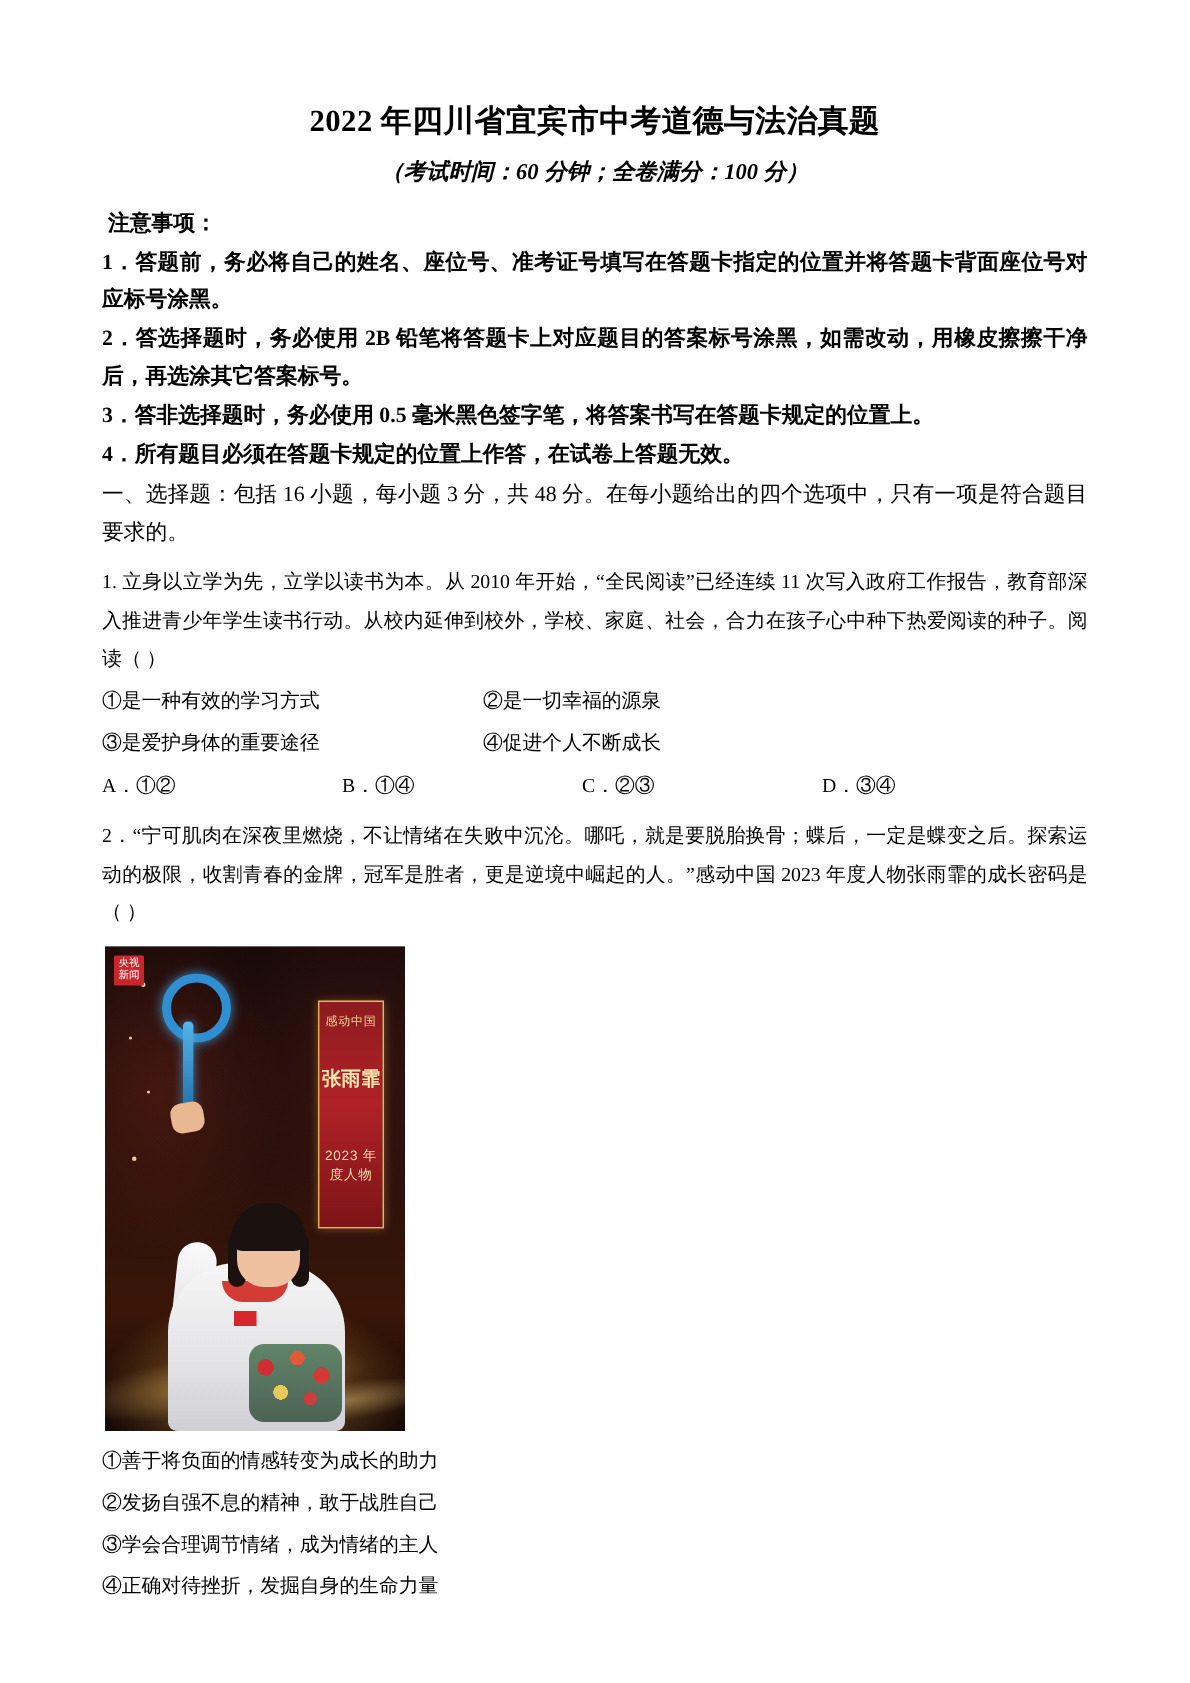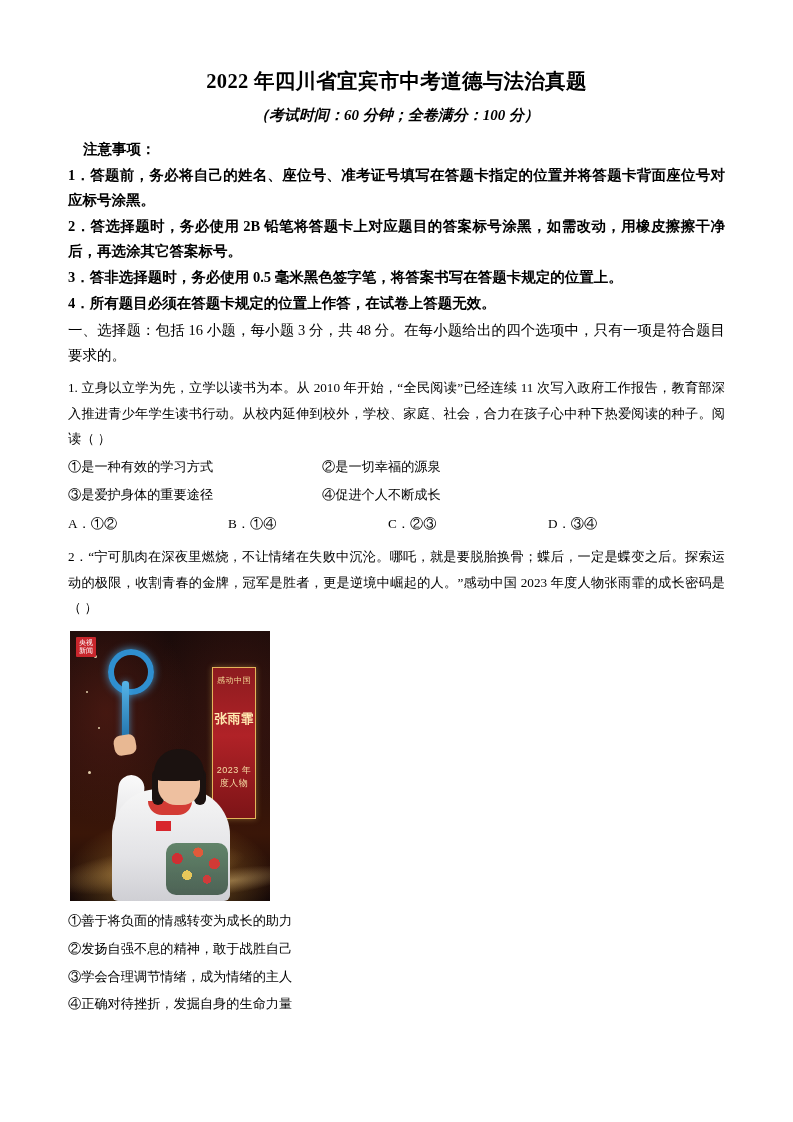--- a/index.html
+++ b/index.html
@@ -33,21 +33,21 @@
     text-align: center;
     font-size: 15px;
     font-weight: bold;
     margin: 0 0 10px 0;
     line-height: 1.6;
     font-style: italic;
   }
   .notice-head {
     font-size: 14.5px;
     font-weight: bold;
-    margin: 4px 0 2px 15px;
+    margin: 4px 0 2px 4px;
     line-height: 1.7;
   }
   .notice-item {
     font-size: 14.5px;
     font-weight: bold;
     line-height: 1.72;
     margin: 0 0 1px 0;
     text-align: justify;
   }
   .section-head {
@@ -83,21 +83,21 @@
   .choice-row .c {
     width: 160px;
   }
   .stack-line {
     font-size: 13.2px;
     line-height: 2.1;
   }
   .figure {
     margin: 10px 0 6px 2px;
     width: 200px;
-    height: 270px;
+    height: 323px;
     position: relative;
     overflow: hidden;
     border: 0;
     background: #0a0507;
   }
   .fig-bg {
     position: absolute;
     inset: 0;
     background:
       radial-gradient(ellipse 150px 90px at 50% 92%, rgba(232,170,60,0.55), rgba(120,60,10,0.0) 70%),

